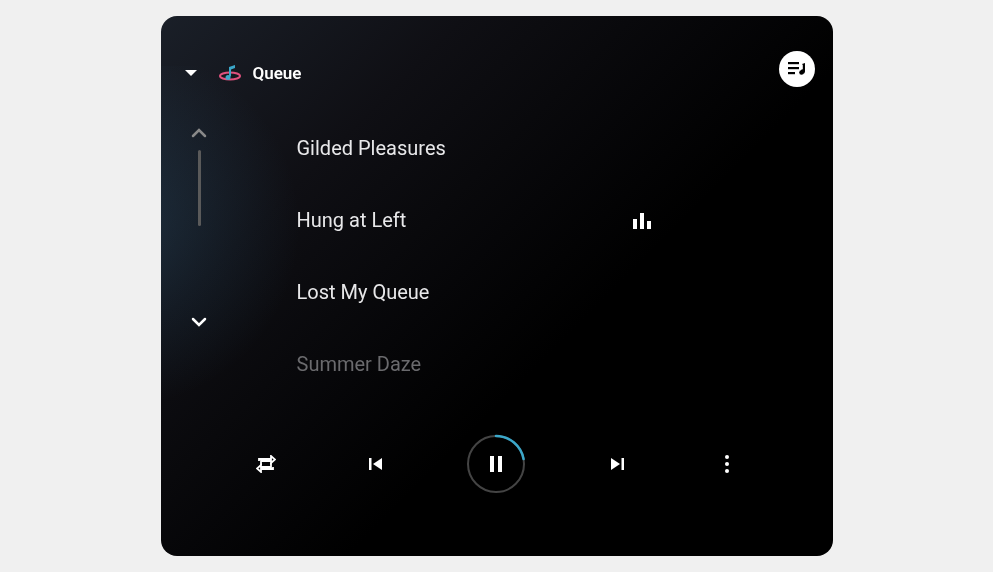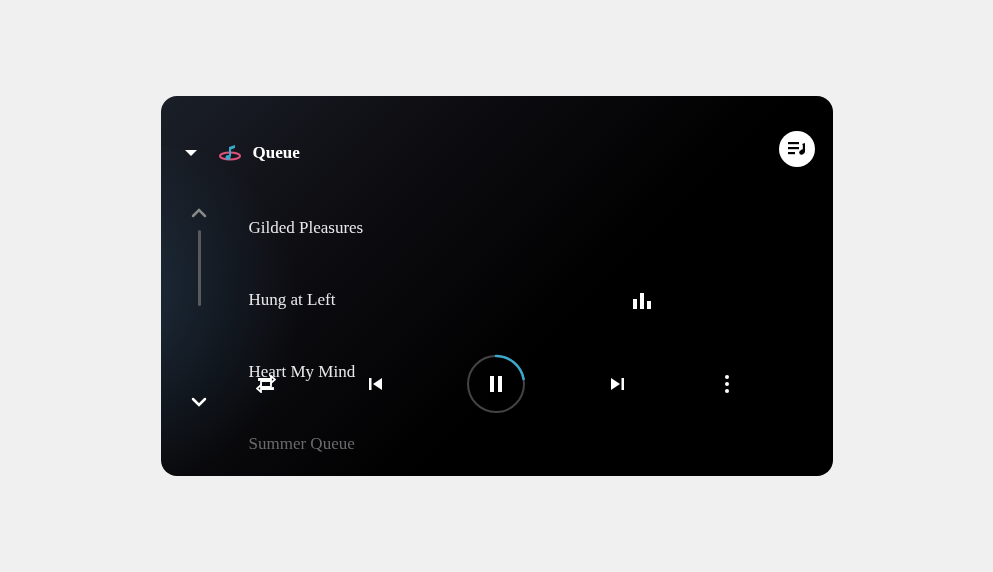--- a/index.html
+++ b/index.html
@@ -7,27 +7,26 @@
       width: 993px;
       height: 572px;
       background: #f0f0f0;
       font-family: -apple-system, BlinkMacSystemFont, "Segoe UI", Roboto, sans-serif;
       display: flex;
       align-items: center;
       justify-content: center;
     }
     .player {
       width: 672px;
-      height: 380px;
+      height: 540px;
       background: linear-gradient(135deg, #1a1f28 0%, #0f0f14 25%, #000000 60%);
       border-radius: 16px;
       position: relative;
       overflow: hidden;
       color: #fff;
-      font-family: Liberation Serif, serif;
     }
     .bg-glow {
       position: absolute;
       left: -120px;
       top: 50px;
       width: 260px;
       height: 400px;
       background: radial-gradient(circle at 30% 40%, rgba(60,120,160,0.25), transparent 60%);
       pointer-events: none;
     }
@@ -105,23 +104,24 @@
       right: 60px;
     }
     .queue-item {
       height: 72px;
       display: flex;
       align-items: center;
       justify-content: space-between;
       cursor: pointer;
     }
     .track-title {
-      font-size: 17px;
+      font-size: 20px;
       color: #e8e8ea;
       font-weight: 400;
+      margin-left: 48px;
     }
     .queue-item.dim .track-title { color: #6a6a6d; }
     .now-playing-icon {
       width: 20px;
       height: 18px;
       display: flex;
       align-items: flex-end;
       gap: 3px;
       margin-right: 120px;
     }
@@ -227,24 +227,24 @@
     </div>
     <div class="queue-item">
       <span class="track-title">Hung at Left</span>
       <div class="now-playing-icon">
         <span></span>
           <span></span>
           <span></span>
       </div>
     </div>
     <div class="queue-item">
-      <span class="track-title">Heart My Mind</span>
+      <span class="track-title">Lost My Queue</span>
     </div>
     <div class="queue-item dim">
-      <span class="track-title">Summer Queue</span>
+      <span class="track-title">Summer Daze</span>
     </div>
   </div>
 
   <div class="controls">
     <div class="ctrl-btn">
       <svg width="20" height="18" viewBox="0 0 20 18">
         <path d="M3 6 L3 4 L15 4 L15 1 L19 4.5 L15 8 L15 6 L5 6 L5 10" stroke="#fff" stroke-width="1.8" fill="none"></path>
         <path d="M17 12 L17 14 L5 14 L5 17 L1 13.5 L5 10 L5 12 L15 12 L15 8" stroke="#fff" stroke-width="1.8" fill="none"></path>
       </svg>
     </div>

